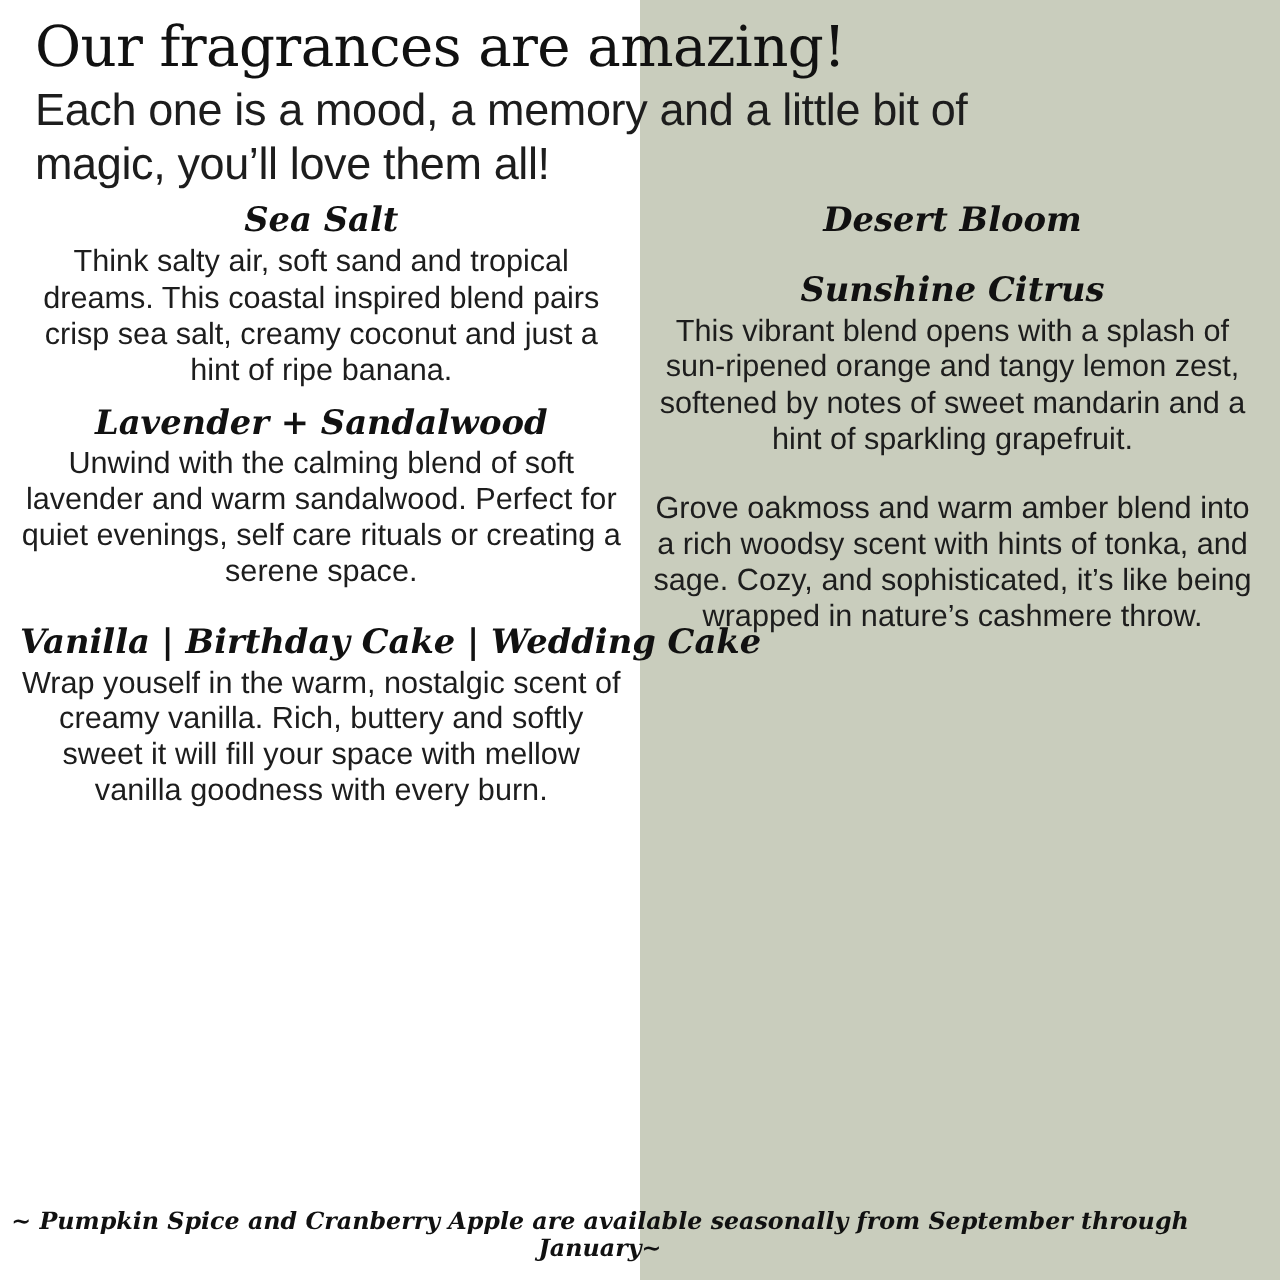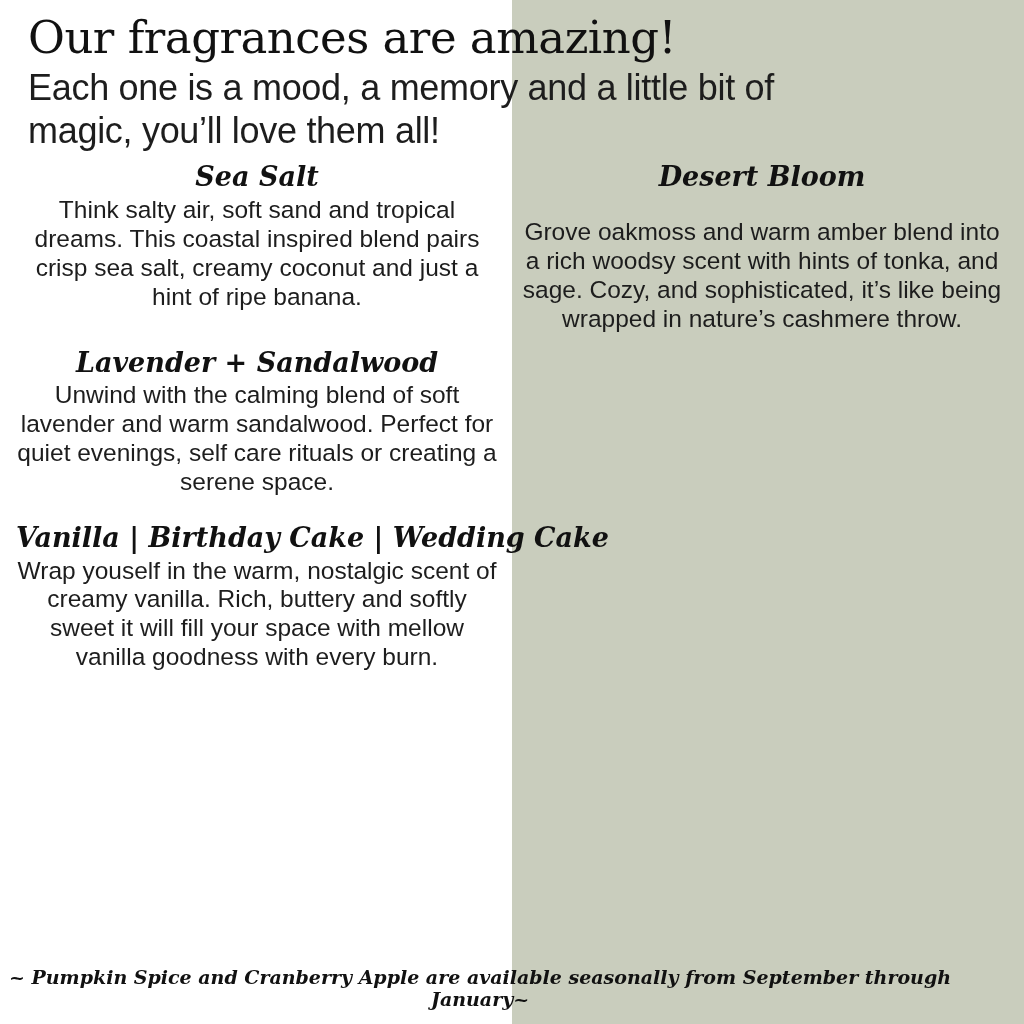--- a/index.html
+++ b/index.html
@@ -63,21 +63,21 @@
     margin-top: 6px;
   }
   .col {
     width: 496px;
     box-sizing: border-box;
   }
   .col-left { padding: 0 14px 0 0; }
   .col-right { padding: 0 6px 0 10px; }
 
   .item { margin-bottom: 26px; }
-  .col-left .item:nth-child(1) { margin-bottom: 36px; }
+  .col-left .item:nth-child(1) { margin-bottom: 12px; }
   .col-right .item:nth-child(1) { margin-bottom: 26px; }
 
   .item-name {
     font-family: "DejaVu Serif", serif;
     font-style: italic;
     font-weight: bold;
     font-size: 27px;
     line-height: 1.1;
     color: #111111;
     text-align: center;
@@ -143,20 +143,22 @@
       </div>
 
       <div class="col col-right">
 
 
         <div class="item">
           <div class="item-name">Desert Bloom</div>
         </div>
 
         <div class="item">
+          <div class="item-name">Sunshine Citrus</div>
+          <div class="item-desc">This vibrant blend opens with a splash of sun-ripened orange and tangy lemon zest, softened by notes of sweet mandarin and a hint of sparkling grapefruit.</div>
         </div>
 
         <div class="item">
           <div class="item-desc">Grove oakmoss and warm amber blend into a rich woodsy scent with hints of tonka, and sage. Cozy, and sophisticated, it’s like being wrapped in nature’s cashmere throw.</div>
         </div>
 
       </div>
 
     </div>
   </div>

